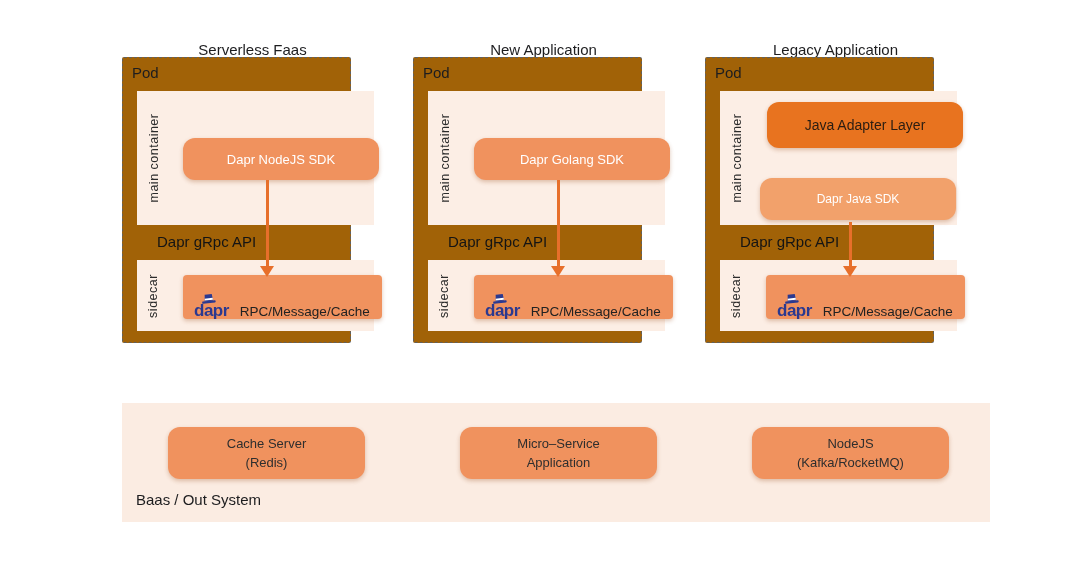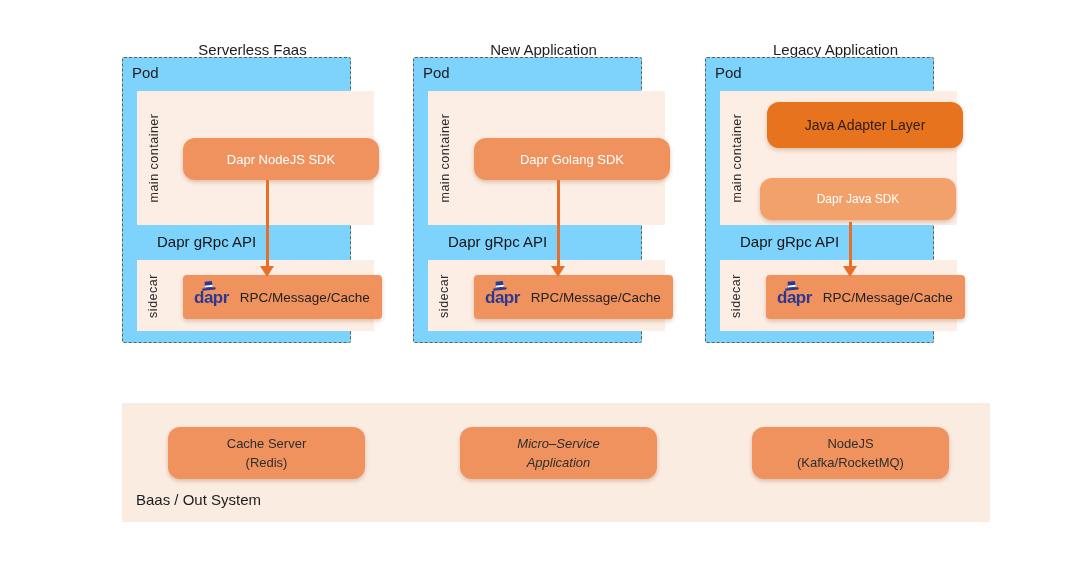--- a/index.html
+++ b/index.html
@@ -13,21 +13,21 @@
   }
   *{margin:0;padding:0;box-sizing:border-box;}
   html,body{background:#fff;}
   body{font-family:"Liberation Sans", sans-serif;}
   .screen{position:relative;width:1080px;height:567px;background:#ffffff;overflow:hidden;}
 
   .col-title{position:absolute;top:25px;height:18px;width:261px;text-align:center;
     font-size:15px;color:#1d1d1f;margin-top:16px;}
   .t1{left:122px;} .t2{left:413px;} .t3{left:705px;}
 
-  .pod{position:absolute;top:57px;width:229px;height:286px;border:1.5px dashed #606060;border-radius:2px;background:#7dd3fc;}
+  .pod{position:absolute;top:57px;width:229px;height:286px;border:1.5px dashed #606060;border-radius:2px;background:#a16207;}
   .p1{left:122px;} .p2{left:413px;} .p3{left:705px;}
   .pod-label{position:absolute;left:9px;top:6px;font-size:15px;color:#1d1d1f;}
 
   .panel{position:absolute;left:14px;width:237px;background:var(--panel-pink);}
   .main-panel{top:33px;height:134px;}
   .sidecar-panel{top:202px;height:71px;}
   .vlabel{position:absolute;left:0;top:0;bottom:0;width:32px;display:flex;align-items:center;justify-content:center;}
   .vlabel span{transform:rotate(-90deg);white-space:nowrap;font-size:12.5px;color:#2b2b2b;letter-spacing:0.5px;}
 
   .obox{position:absolute;border-radius:12px;background:var(--box-orange);
@@ -35,38 +35,38 @@
   .sdk{left:46px;top:47px;width:196px;height:42px;display:flex;align-items:center;justify-content:center;
     color:#fff;font-size:13px;}
   .p1 .main-panel .sdk,.p2 .main-panel .sdk{top:47px;}
   .adapter{left:47px;top:11px;width:196px;height:46px;background:var(--box-orange-dark);
     display:flex;align-items:center;justify-content:center;color:#2a1d12;font-size:14px;}
   .sdk-light{left:40px;top:87px;width:196px;height:42px;background:var(--box-orange-light);
     display:flex;align-items:center;justify-content:center;color:#fff;font-size:12px;}
 
   .api-label{position:absolute;left:34px;top:175px;font-size:15px;color:#141414;}
 
-  .rpc{left:46px;top:15px;width:199px;height:44px;display:flex;align-items:center;gap:11px;
+  .rpc{left:46px;top:15px;width:199px;height:44px;display:flex;align-items:flex-end;gap:11px;
     padding-left:11px;border-radius:4px;}
   .dapr-logo{position:relative;font-size:17px;font-weight:800;color:var(--dapr-navy);
     letter-spacing:-0.5px;line-height:1;}
   .dapr-logo .hat{position:absolute;left:7px;top:-9px;width:15px;height:11px;transform:rotate(-7deg);}
   .rpc-text{font-size:13.5px;color:#222;}
 
   .arrow-line{position:absolute;left:143px;width:3px;background:var(--arrow);}
   .p1 .arrow-line,.p2 .arrow-line{top:122px;height:86px;}
   .p3 .arrow-line{top:164px;height:44px;}
   .arrow-head{position:absolute;left:137px;top:208px;width:0;height:0;
     border-left:7px solid transparent;border-right:7px solid transparent;
     border-top:11px solid var(--arrow);}
 
   .baas-panel{position:absolute;left:122px;top:403px;width:868px;height:119px;background:var(--baas-panel);}
   .bbox{top:24px;width:197px;height:52px;display:flex;flex-direction:column;align-items:center;
     justify-content:center;color:#2e2e2e;font-size:13px;line-height:1.5;}
-  .b1{left:46px;} .b2{left:338px;font-style:italic;} .b3{left:630px;}
+  .b1{left:46px;} .b2{left:338px;} .b3{left:630px;}
   .baas-label{position:absolute;left:14px;top:88px;font-size:15px;color:#1d1d1f;}
 </style>
 </head>
 <body>
 
 <div class="screen">
 
   <div class="col-title t1">Serverless Faas</div>
   <div class="col-title t2">New Application</div>
   <div class="col-title t3">Legacy Application</div>

